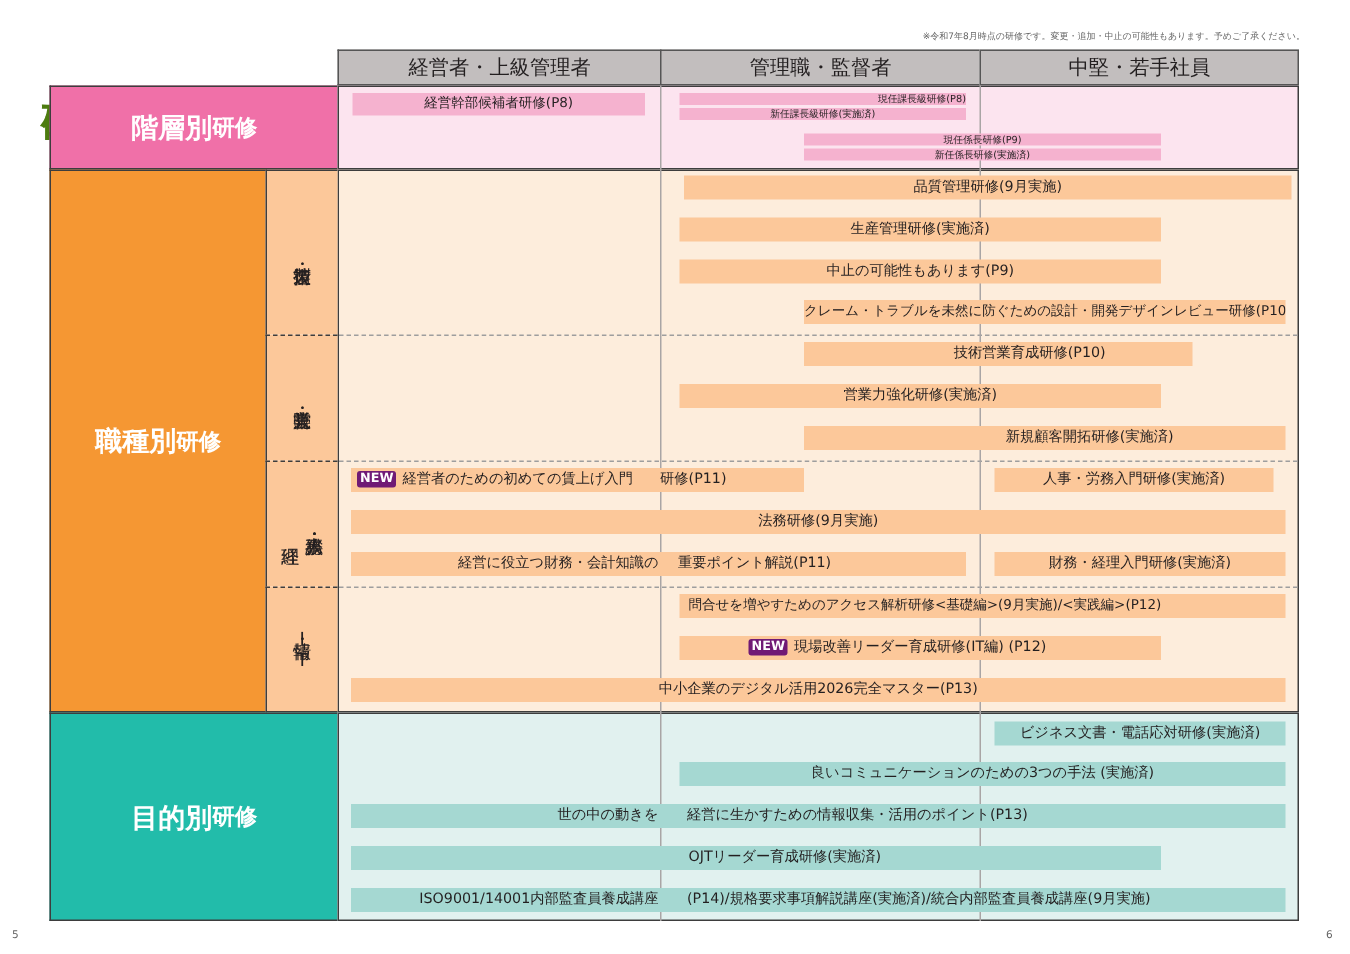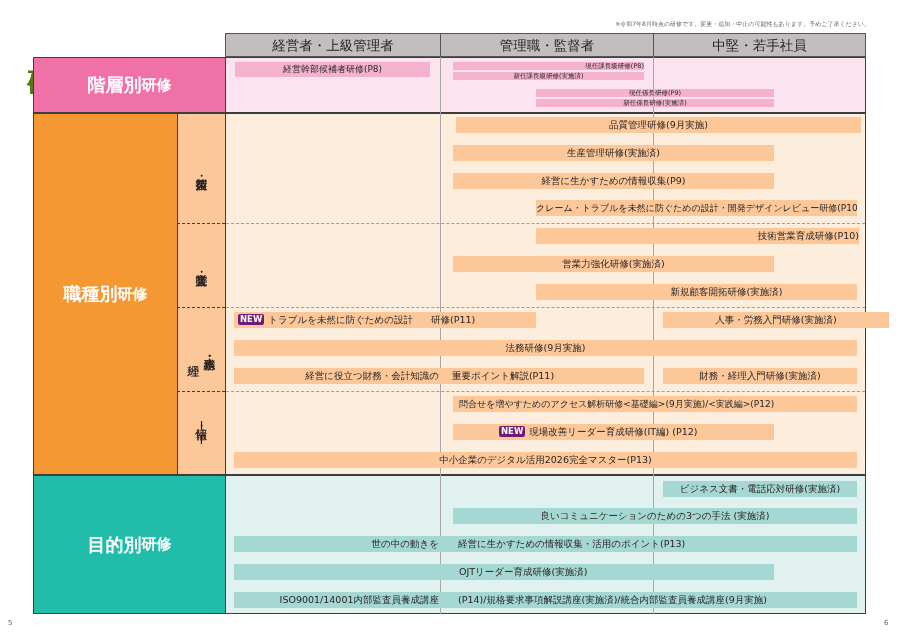--- a/index.html
+++ b/index.html
@@ -109,31 +109,31 @@
 <div class="abs vline" style="left:653px; top:57px; height:557px;"></div>
 
 <div class="abs bar pink big center" style="left:235px; top:62px; width:195px;">経営幹部候補者研修(P8)</div>
 <div class="abs bar pink center" style="left:453px; top:62px; width:191px;text-align:right;">現任課長級研修(P8)</div>
 <div class="abs bar pink center" style="left:453px; top:72px; width:191px;">新任課長級研修(実施済)</div>
 <div class="abs bar pink center" style="left:536px; top:89px; width:238px;">現任係長研修(P9)</div>
 <div class="abs bar pink center" style="left:536px; top:99px; width:238px;">新任係長研修(実施済)</div>
 
 <div class="abs bar orange center" style="left:456px; top:117px; width:405px;">品質管理研修(9月実施)</div>
 <div class="abs bar orange center" style="left:453px; top:145px; width:321px;">生産管理研修(実施済)</div>
-<div class="abs bar orange center" style="left:453px; top:173px; width:321px;">経営に生かすための情報収集(P9)</div>
+<div class="abs bar orange center" style="left:453px; top:173px; width:321px;">中止の可能性もあります(P9)</div>
 <div class="abs bar orange right" style="left:536px; top:200px; width:321px; font-size:9px;">クレーム・トラブルを未然に防ぐための設計・開発デザインレビュー研修(P10)</div>
 
-<div class="abs bar orange center" style="left:536px; top:228px; width:323px; padding-left:42px;text-align:right;">技術営業育成研修(P10)</div>
+<div class="abs bar orange center" style="left:536px; top:228px; width:259px; padding-left:42px;">技術営業育成研修(P10)</div>
 <div class="abs bar orange center" style="left:453px; top:256px; width:321px;">営業力強化研修(実施済)</div>
 <div class="abs bar orange center" style="left:536px; top:284px; width:321px; padding-left:60px;">新規顧客開拓研修(実施済)</div>
 
 <div class="abs bar orange" style="left:234px; top:312px; width:302px; padding-left:4px;">
-  <span class="new-badge">NEW</span><span>トラブルを未然に防ぐための設計</span><span style="margin-left:18px;">研修(P11)</span>
+  <span class="new-badge">NEW</span><span>経営者のための初めての賃上げ入門</span><span style="margin-left:18px;">研修(P11)</span>
 </div>
-<div class="abs bar orange center" style="left:663px; top:312px; width:226px;">人事・労務入門研修(実施済)</div>
+<div class="abs bar orange center" style="left:663px; top:312px; width:186px;">人事・労務入門研修(実施済)</div>
 <div class="abs bar orange center" style="left:234px; top:340px; width:623px;">法務研修(9月実施)</div>
 <div class="abs bar orange" style="left:234px; top:368px; width:410px;">
   <span style="display:inline-block; width:205px; text-align:right;">経営に役立つ財務・会計知識の</span><span style="margin-left:13px;">重要ポイント解説(P11)</span>
 </div>
 <div class="abs bar orange center" style="left:663px; top:368px; width:194px;">財務・経理入門研修(実施済)</div>
 
 <div class="abs bar orange leftpad" style="left:453px; top:396px; width:404px; font-size:9px;">問合せを増やすためのアクセス解析研修&lt;基礎編&gt;(9月実施)/&lt;実践編&gt;(P12)</div>
 <div class="abs bar orange" style="left:453px; top:424px; width:321px; padding-left:46px;">
   <span class="new-badge">NEW</span><span>現場改善リーダー育成研修(IT編) (P12)</span>
 </div>

